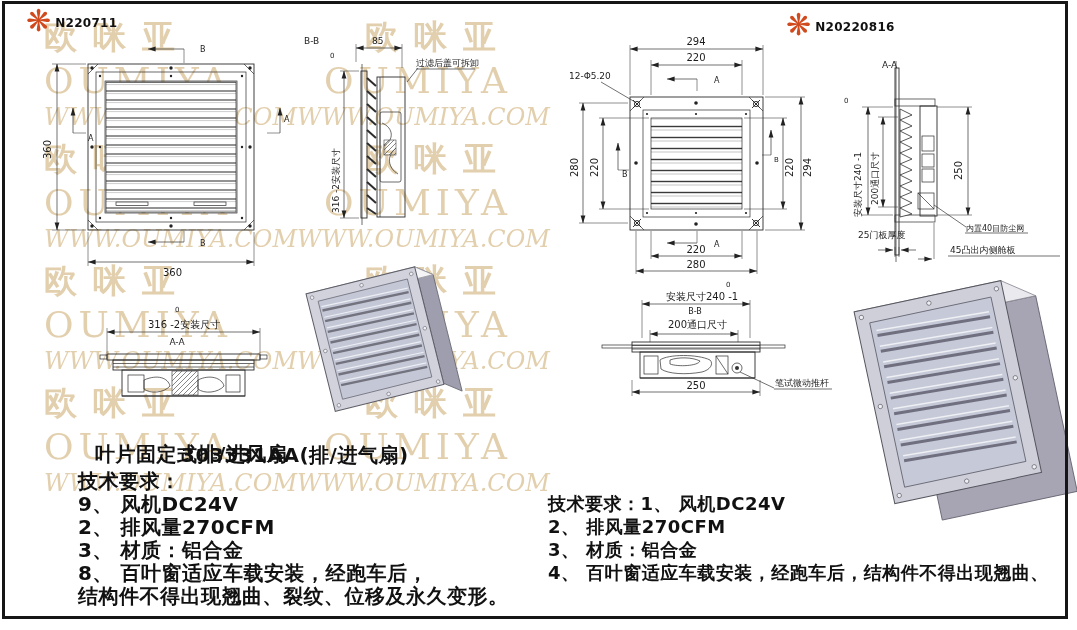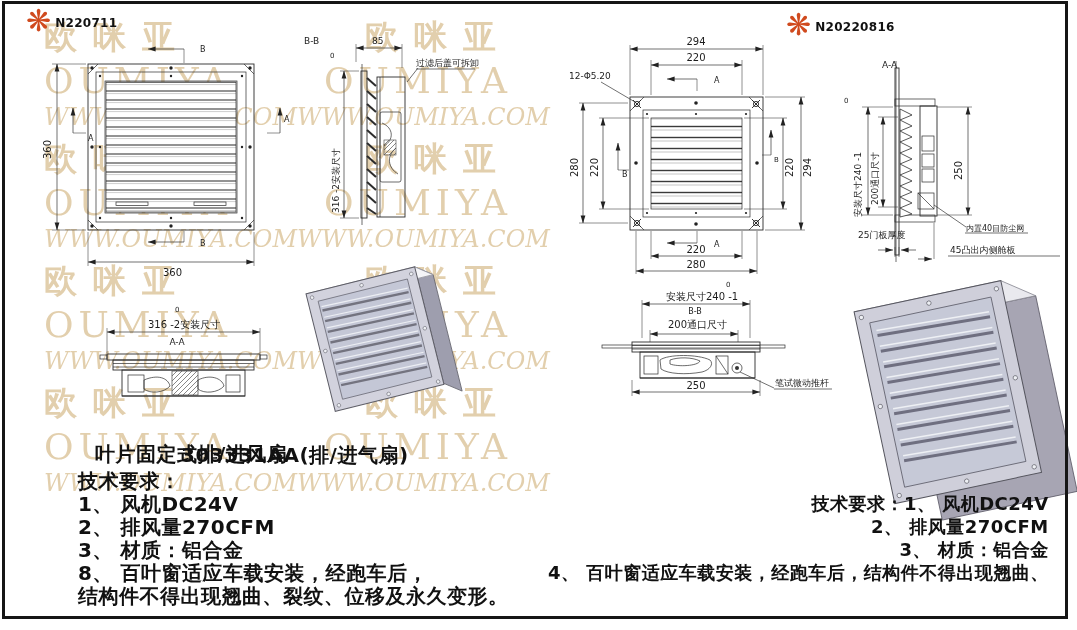--- a/index.html
+++ b/index.html
@@ -517,28 +517,28 @@
           <circle cx="90" cy="219" r="2.2"></circle>
           <circle cx="159" cy="219" r="2.2"></circle>
       </g>
     </g>
   </svg>
 
   <div class="tline" style="left:95px;top:410px;font-size:20px;margin-top:31px;">叶片固定式排/进风扇</div>
   <div class="tline" style="left:181px;top:442px;font-size:20px;">303331AA(排/进气扇)</div>
   <div class="techblock" style="left:78px;top:468px;font-size:20px;">
     <div>技术要求：</div>
-    <div>1、 风机DC24V</div>
+    <div>9、 风机DC24V</div>
     <div>2、 排风量270CFM</div>
     <div>3、 材质：铝合金</div>
     <div>8、 百叶窗适应车载安装，经跑车后，</div>
     <div>结构件不得出现翘曲、裂纹、位移及永久变形。</div>
   </div>
 
-  <div class="techblock" style="left:548px;top:492px;font-size:18px;text-align:right;">
+  <div class="techblock" style="left:548px;top:492px;font-size:18px;">
     <div>技术要求：1、 风机DC24V</div>
     <div>2、 排风量270CFM</div>
     <div>3、 材质：铝合金</div>
     <div>4、 百叶窗适应车载安装，经跑车后，结构件不得出现翘曲、</div>
   </div>
 
   <div id="frame"></div>
 </div>
 
 </body></html>

